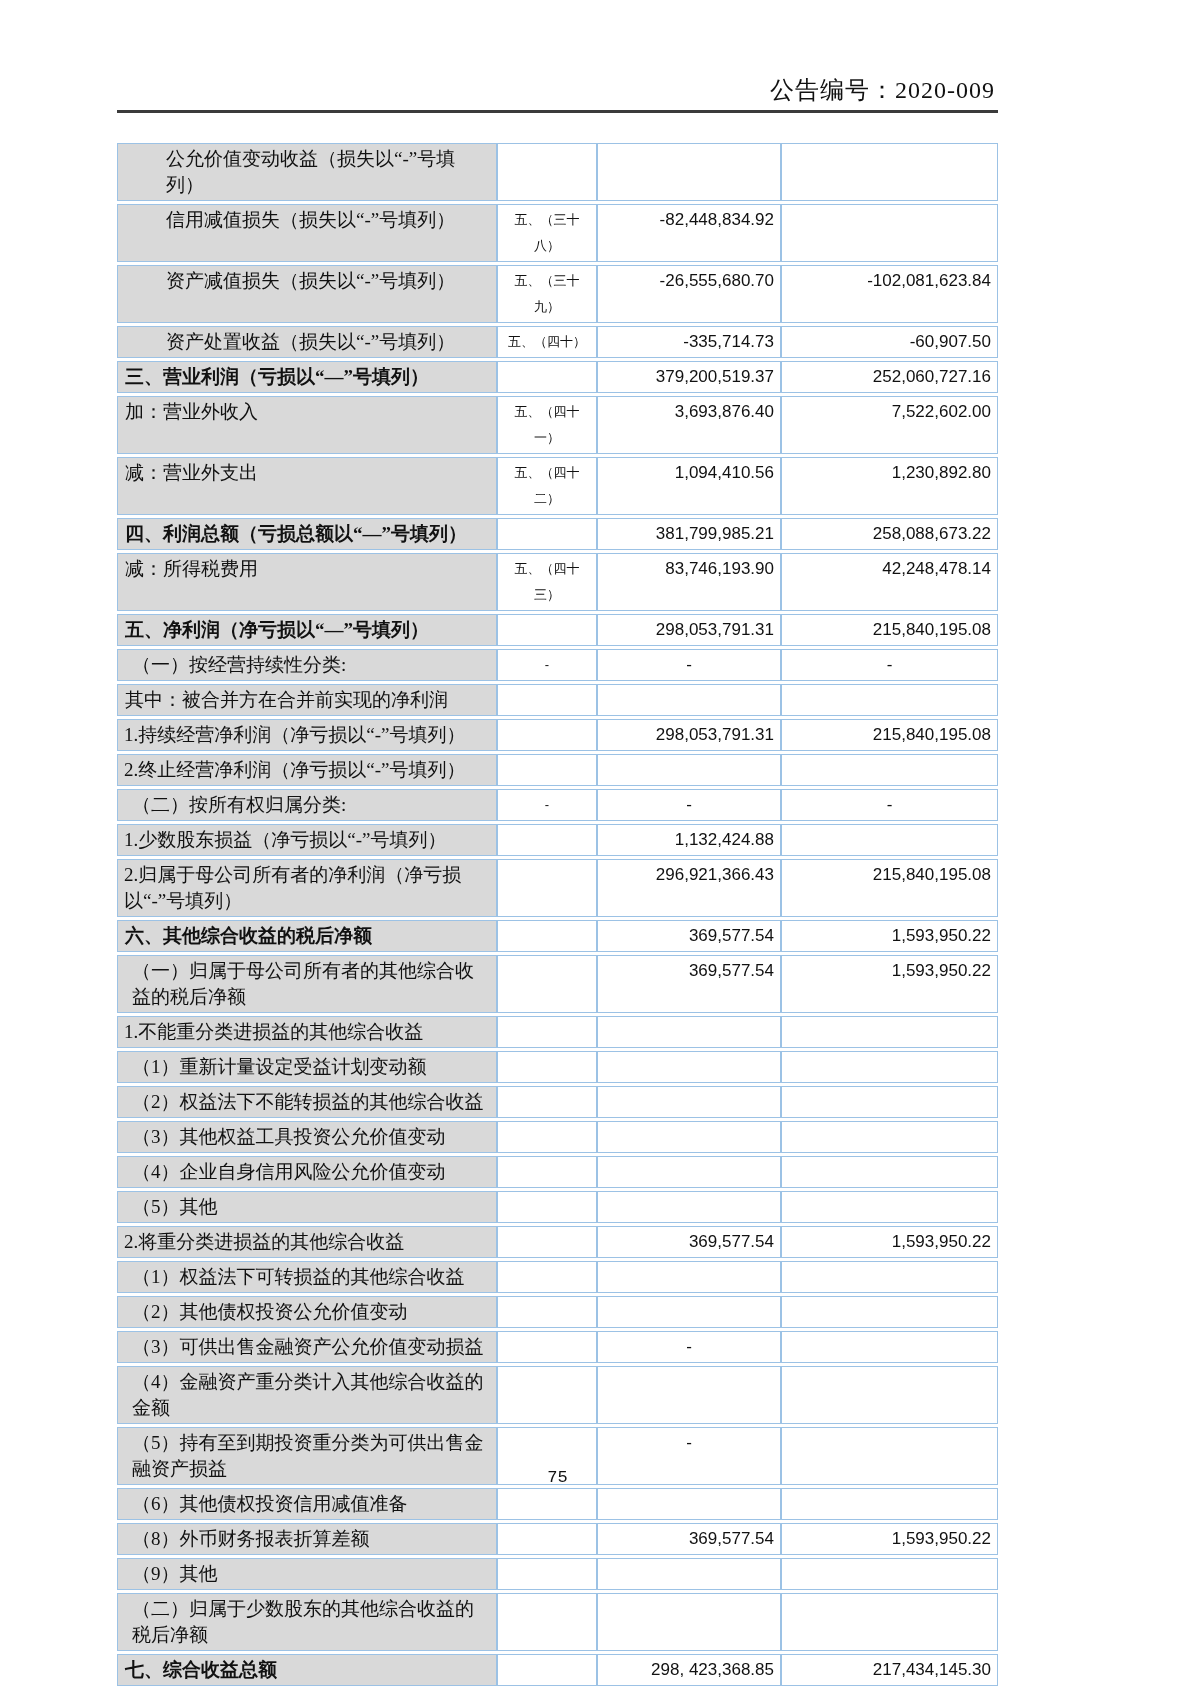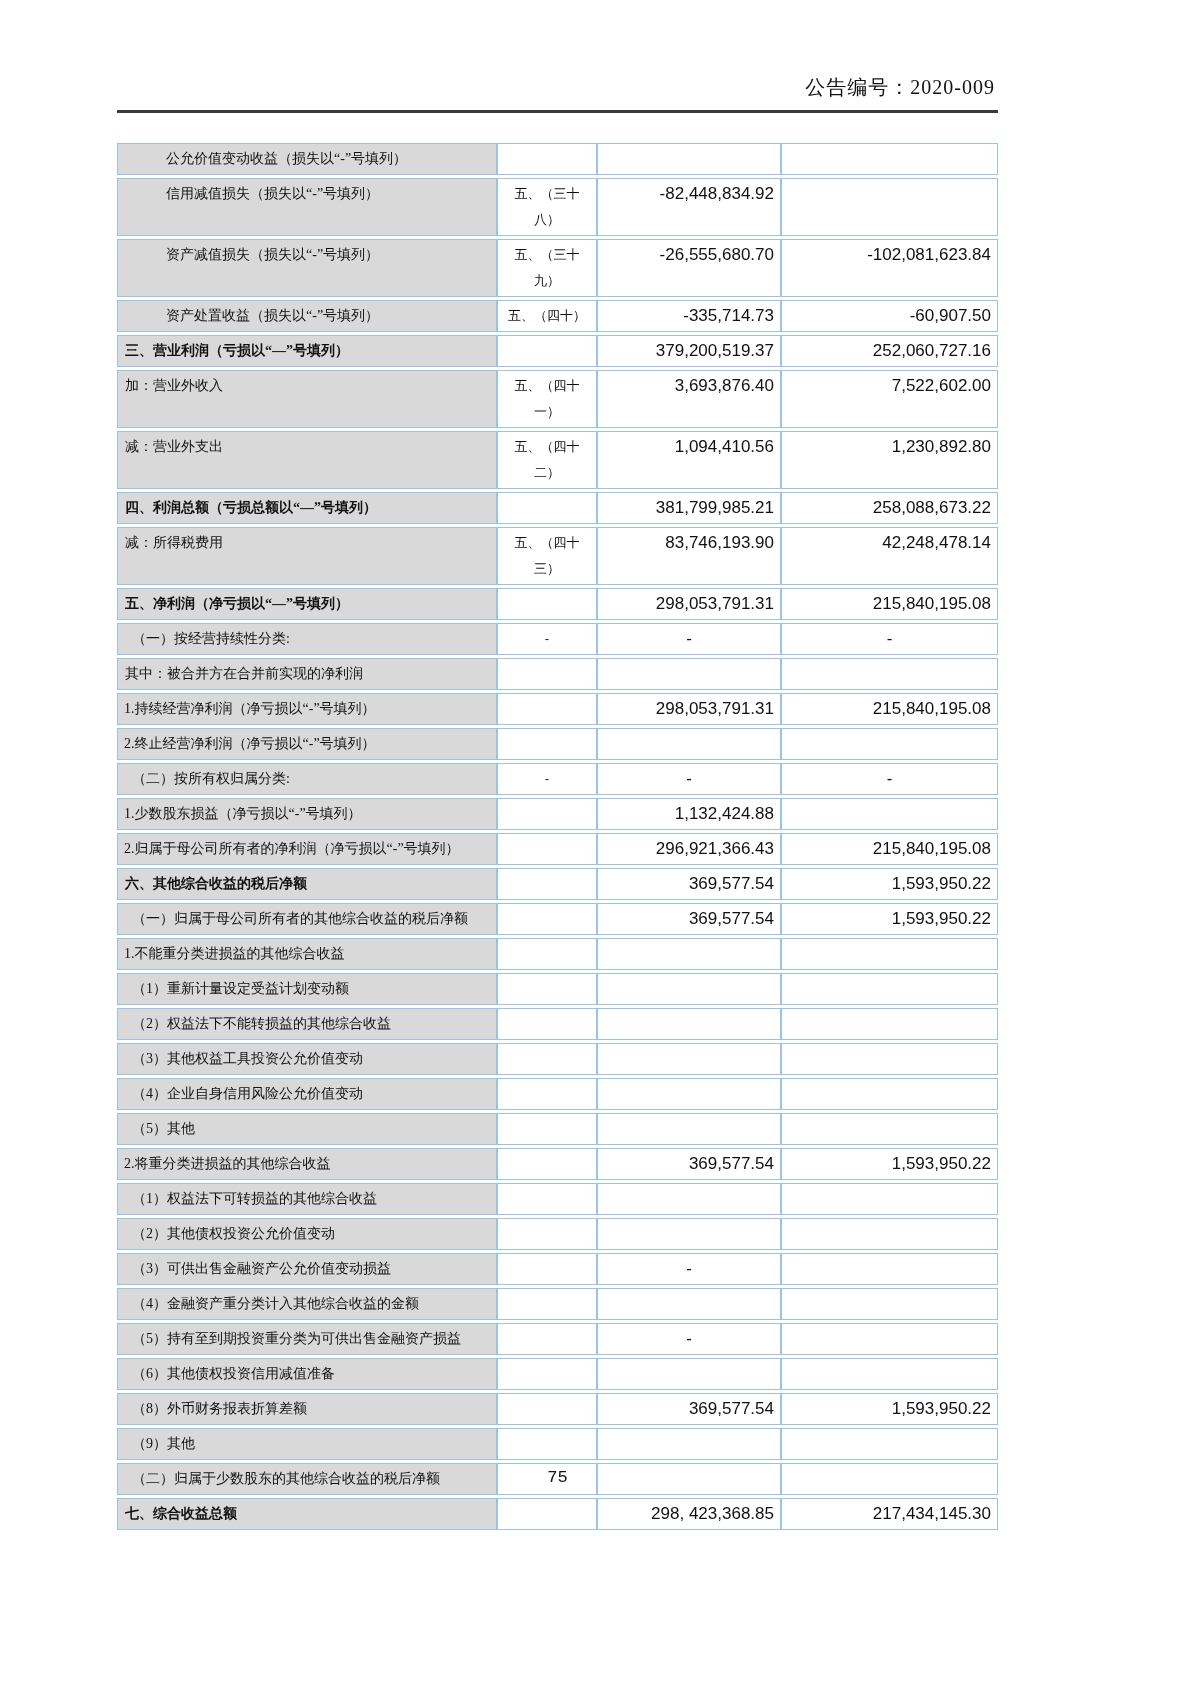--- a/index.html
+++ b/index.html
@@ -15,21 +15,21 @@
     height:1697px;
     background:#ffffff;
     font-family:"Liberation Serif", serif;
     color:var(--ink);
     overflow:hidden;
   }
   .doc-header{
     position:absolute;
     top:74px;
     right:205px;
-    font-size:20px;
+    font-size:24px;
     letter-spacing:1px;
     white-space:nowrap;
   }
   .header-rule{
     position:absolute;
     left:117px;
     top:110px;
     width:881px;
     height:3px;
     background:var(--rule);
@@ -44,21 +44,21 @@
     table-layout:fixed;
   }
   table.fin td{
     border:1px solid var(--border);
     padding:2px 6px;
     vertical-align:top;
     overflow:hidden;
   }
   td.item{
     background:var(--fill);
-    font-size:14px;
+    font-size:19px;
     line-height:26px;
     min-height:26px;
     margin-left:14px;
   }
   td.note{
     font-size:13px;
     line-height:26px;
     text-align:center;
     vertical-align:middle;
     font-family:Liberation Serif, serif;

